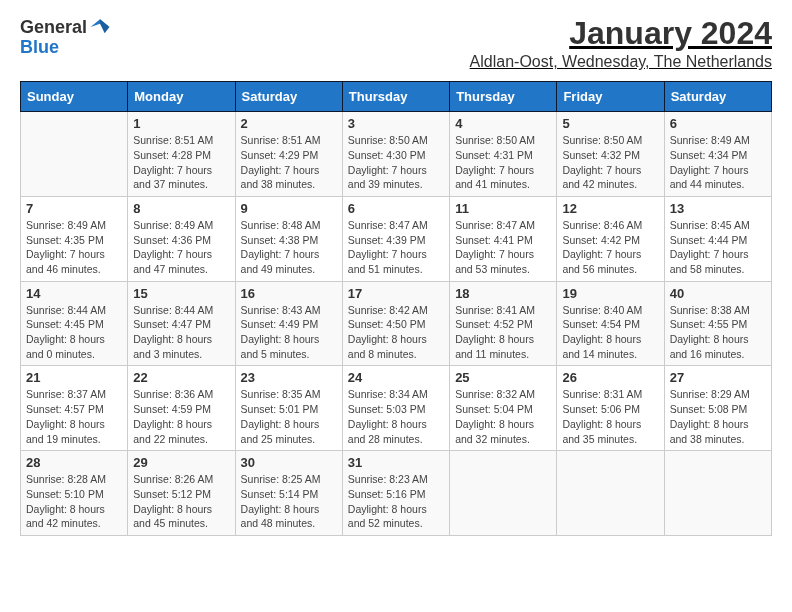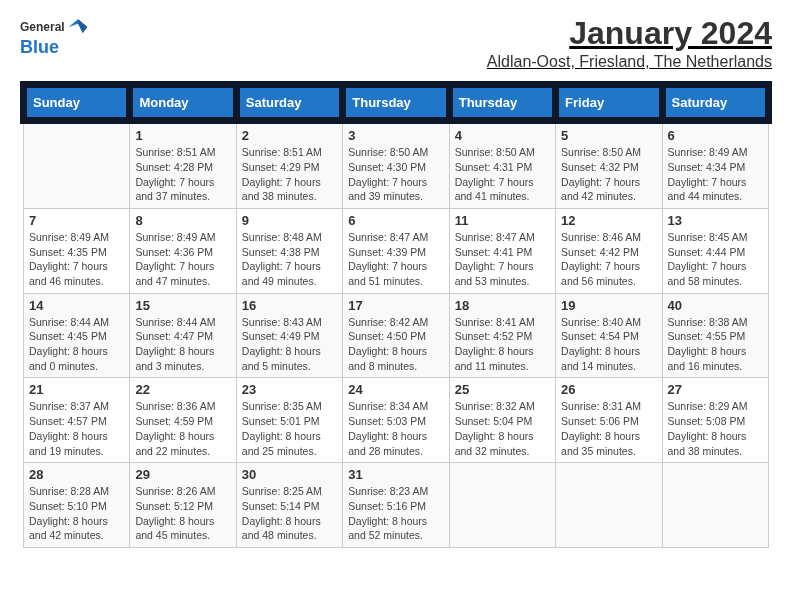--- a/index.html
+++ b/index.html
@@ -15,21 +15,21 @@
       align-items: flex-start;
       justify-content: space-between;
       margin-bottom: 10px;
     }
     .logo {
       display: flex;
       align-items: center;
       gap: 4px;
     }
     .logo-text-general {
-      font-size: 12px;
+      font-size: 18px;
       font-weight: bold;
       color: #333;
       line-height: 1;
       text-align: center;
     }
     .logo-text-blue {
       font-size: 18px;
       font-weight: bold;
       color: #2176c7;
       line-height: 1;
@@ -59,21 +59,21 @@
       width: 100%;
       border-collapse: collapse;
       font-size: 11px;
     }
     thead tr th {
       background: #2176c7;
       color: #fff;
       font-weight: bold;
       font-size: 13px;
       padding: 7px 6px;
-      border: 7px solid #0f172a;
+      border: 1px solid #0f172a;
       text-align: left;
     }
     tbody tr td {
       border: 1px solid #ccc;
       vertical-align: top;
       padding: 4px 5px;
       min-height: 80px;
       width: calc(100% / 7);
     }
     tbody tr:nth-child(odd) td {
@@ -106,21 +106,21 @@
         <svg class="logo-icon" viewBox="0 0 28 28" fill="none">
           <polygon points="14,4 26,14 14,10 2,14" fill="#2176c7"></polygon>
           <polygon points="14,4 26,14 20,22 14,10" fill="#1a5fa0"></polygon>
         </svg>
       </div>
       <span class="logo-text-blue">Blue</span>
     </div>
   </div>
   <div class="title-block">
     <div class="main-title">January 2024</div>
-    <div class="sub-title">Aldlan-Oost, Friesland, The Netherlands</div>
+    <div class="sub-title">Aldlan-Oost, Wednesday, The Netherlands</div>
   </div>
 </div>
 
 <table>
   <thead>
     <tr id="weekday-header">
     <th>Sunday</th>
         <th>Monday</th>
         <th>Saturday</th>
         <th>Thursday</th>

